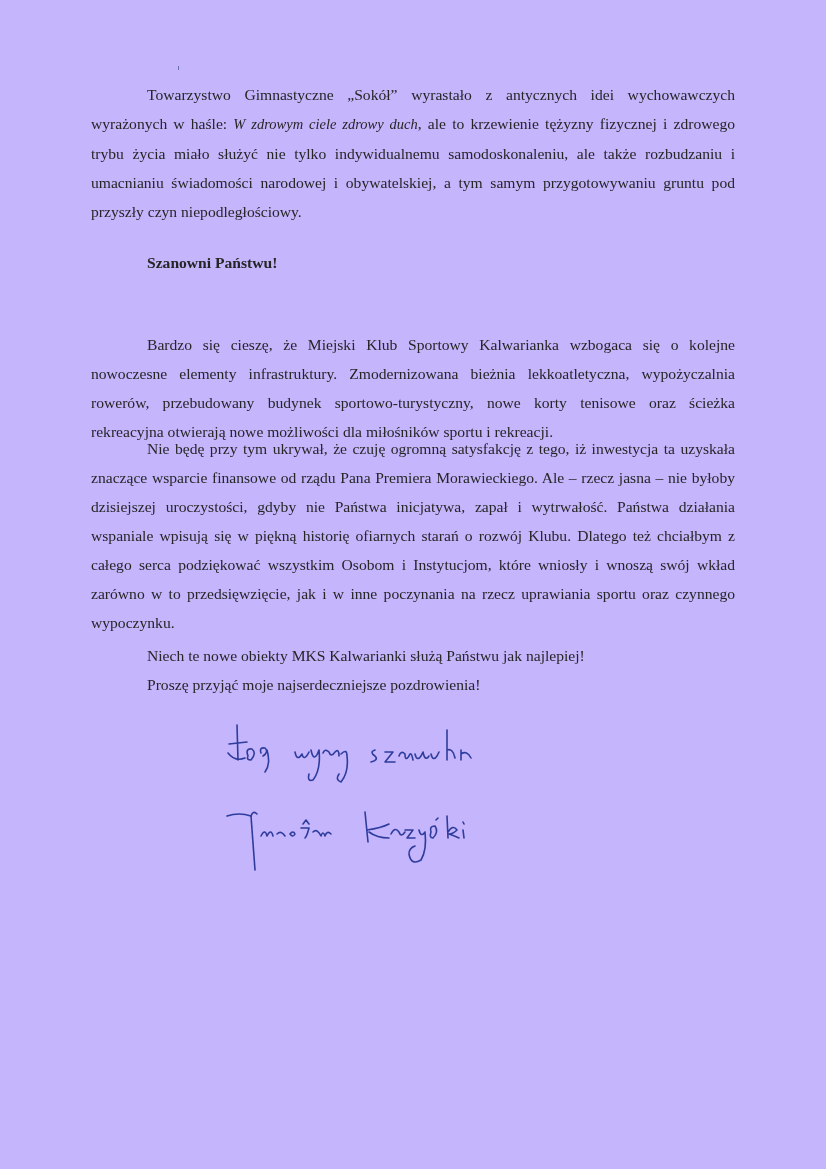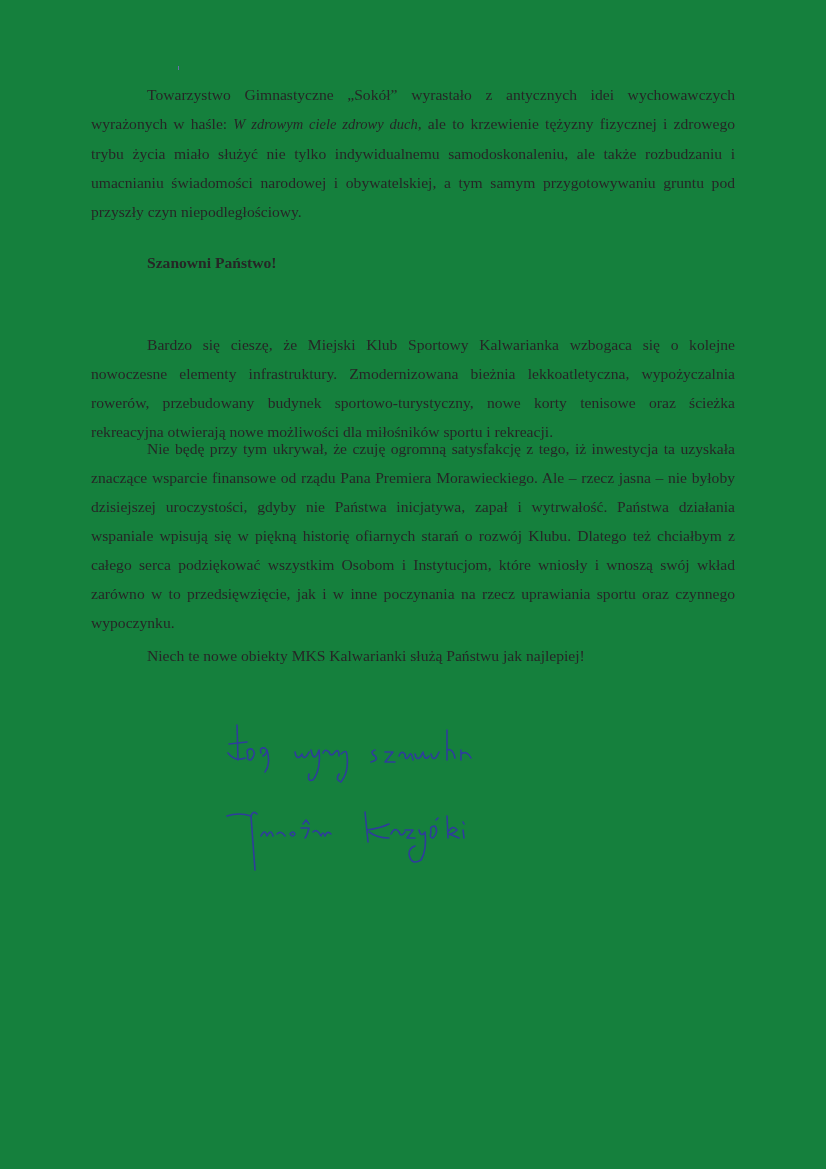--- a/index.html
+++ b/index.html
@@ -1,17 +1,17 @@
 <!DOCTYPE html>
 <html><head>
 <meta charset="utf-8">
 <style>
   html, body { margin: 0; padding: 0; background: #ffffff; }
   body { width: 826px; height: 1169px; position: relative; overflow: hidden; }
-  .page { position: absolute; left: 0; top: 0; width: 826px; height: 1169px; background: #15803d; }
+  .page { position: absolute; left: 0; top: 0; width: 826px; height: 1169px; background: #c4b5fd; }
   .text {
     position: absolute; left: 91px; width: 644px;
     font-family: "Liberation Serif", "DejaVu Serif", serif;
     font-size: 15.6px; line-height: 29px; color: #262626;
     text-align: justify; margin: 0;
   }
   .indent { text-indent: 56px; }
   .p1 { top: 80px; }
   .greeting { position: absolute; left: 147px; top: 254px; font-family: "Liberation Serif", serif; font-weight: bold; font-size: 15.6px; color: #262626; margin:0; }
   .p2 { top: 330px; }
@@ -25,27 +25,28 @@
 </style>
 </head>
 <body>
 
 <div class="page">
 
   <span class="speck" style="left:178px; top:66px;"></span>
 
   <p class="text indent p1"><span>Towarzystwo Gimnastyczne „Sokół” wyrastało z antycznych idei wychowawczych wyrażonych w haśle: </span><em class="motto">W zdrowym ciele zdrowy duch</em><span>, ale to krzewienie tężyzny fizycznej i zdrowego trybu życia miało służyć nie tylko indywidualnemu samodoskonaleniu, ale także rozbudzaniu i umacnianiu świadomości narodowej i obywatelskiej, a tym samym przygotowywaniu gruntu pod przyszły czyn niepodległościowy.</span></p>
 
-  <p class="greeting">Szanowni Państwo!</p>
+  <p class="greeting">Szanowni Państwu!</p>
 
   <p class="text indent p2">Bardzo się cieszę, że Miejski Klub Sportowy Kalwarianka wzbogaca się o kolejne nowoczesne elementy infrastruktury. Zmodernizowana bieżnia lekkoatletyczna, wypożyczalnia rowerów, przebudowany budynek sportowo-turystyczny, nowe korty tenisowe oraz ścieżka rekreacyjna otwierają nowe możliwości dla miłośników sportu i rekreacji.</p>
 
   <p class="text indent p3">Nie będę przy tym ukrywał, że czuję ogromną satysfakcję z tego, iż inwestycja ta uzyskała znaczące wsparcie finansowe od rządu Pana Premiera Morawieckiego. Ale – rzecz jasna – nie byłoby dzisiejszej uroczystości, gdyby nie Państwa inicjatywa, zapał i wytrwałość. Państwa działania wspaniale wpisują się w piękną historię ofiarnych starań o rozwój Klubu. Dlatego też chciałbym z całego serca podziękować wszystkim Osobom i Instytucjom, które wniosły i wnoszą swój wkład zarówno w to przedsięwzięcie, jak i w inne poczynania na rzecz uprawiania sportu oraz czynnego wypoczynku.</p>
 
   <p class="closing c1">Niech te nowe obiekty MKS Kalwarianki służą Państwu jak najlepiej!</p>
+  <p class="closing c2">Proszę przyjąć moje najserdeczniejsze pozdrowienia!</p>
 
   <svg class="signature" viewBox="0 0 300 160" fill="none" stroke="#2f3c9c" stroke-width="1.6" stroke-linecap="round" stroke-linejoin="round">
     <g>
 
       <path d="M22 5 L23 40"></path>
       <path d="M14 24 L32 22"></path>
       <path d="M13 33 Q20 42 30 38"></path>
       <path d="M33 36 Q30 28 37 29 Q42 33 36 40 Q31 40 33 36"></path>
       <path d="M46 33 Q44 27 50 28 Q54 32 48 36 M52 30 Q56 44 50 52"></path>
 

